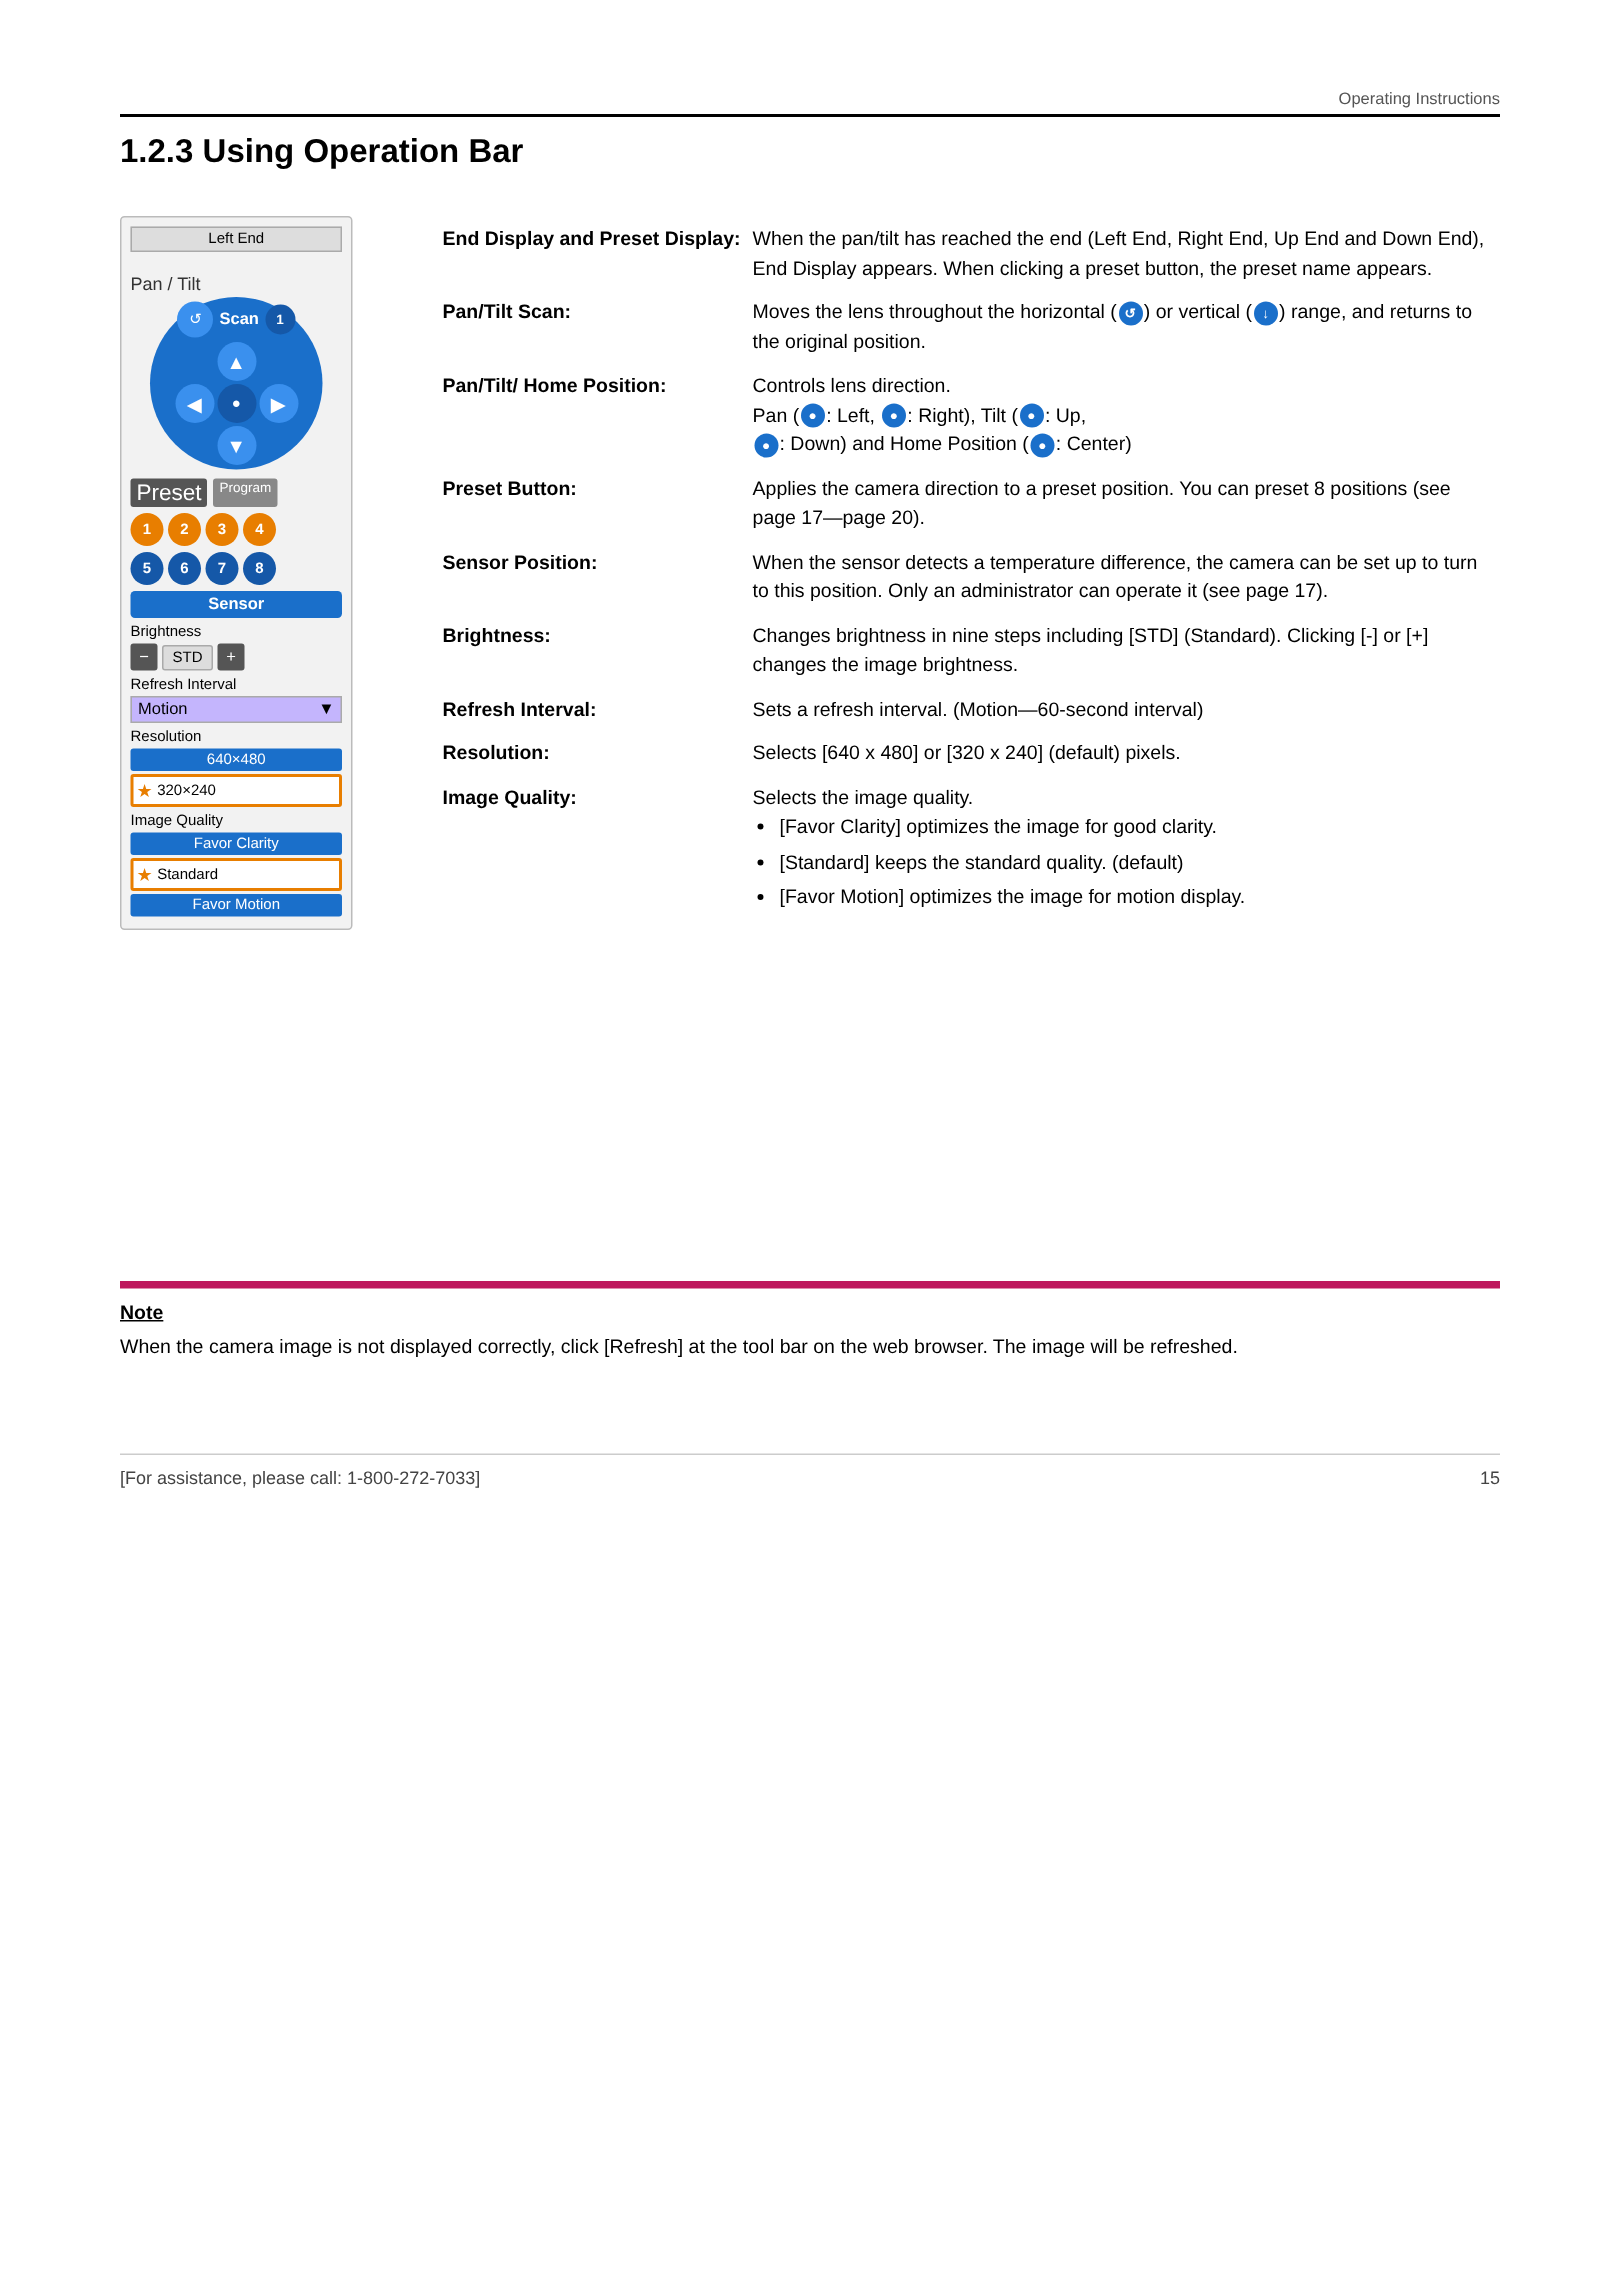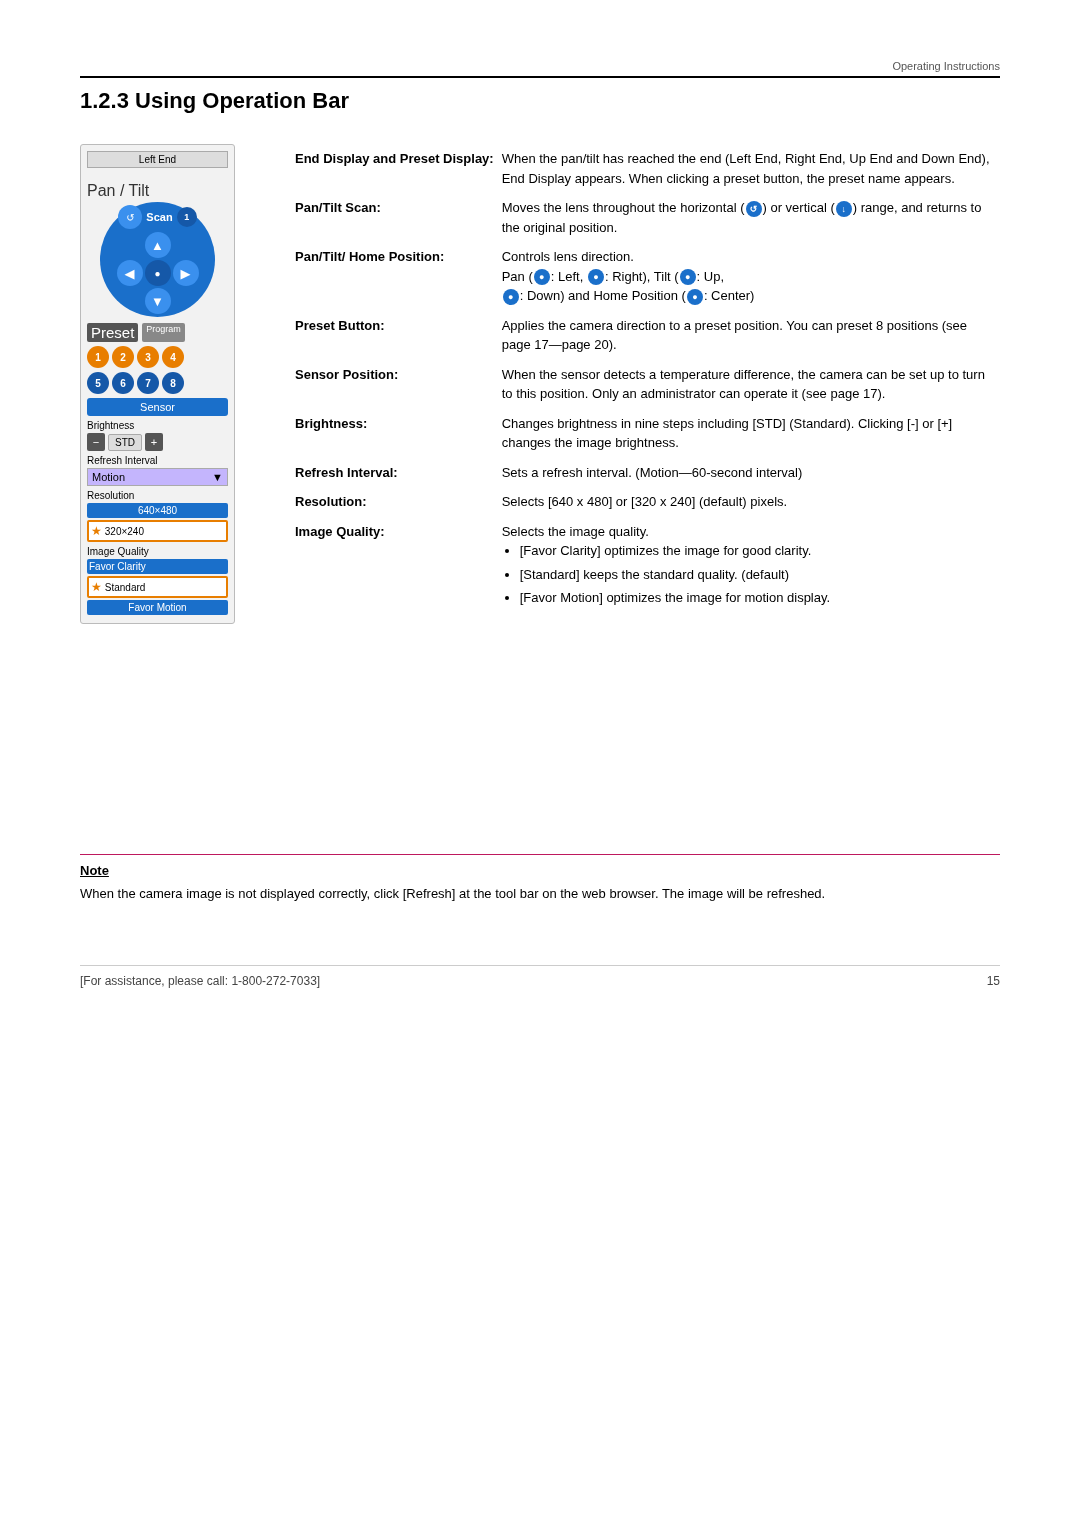--- a/index.html
+++ b/index.html
@@ -93,21 +93,21 @@
     .preset-num-btn.orange {
       background: #e87e00;
     }
 
     
     .sensor-btn {
       background: #1a6fca;
       color: #fff;
       text-align: center;
       font-size: 11px;
-      font-weight: normal;
+      font-weight: bold;
       padding: 3px 8px;
       border-radius: 3px;
       margin-bottom: 4px;
       cursor: pointer;
     }
 
     
     .brightness-label-row {
       font-size: 10px;
       color: #000;
@@ -199,20 +199,21 @@
 
     
     .image-quality-label {
       font-size: 10px;
       margin-bottom: 2px;
     }
 
     .fav-clarity-btn {
       background: #1a6fca;
       color: #fff;
+      text-align: center;
       font-size: 10px;
       padding: 2px;
       border-radius: 2px;
       margin-bottom: 2px;
       cursor: pointer;
     }
 
     .standard-btn {
       background: #fff;
       border: 2px solid #e87e00;
@@ -262,21 +263,21 @@
     }
 
     .desc-text-col {
       font-size: 13px;
       line-height: 1.6;
     }
 
     
     .note-section {
       margin-top: 30px;
-      border-top: 1px solid #be185d;
+      border-top: 5px solid #be185d;
       padding-top: 8px;
     }
 
     .note-title {
       font-weight: bold;
       font-size: 13px;
       margin-bottom: 6px;
       text-decoration: underline;
     }
 
@@ -425,21 +426,21 @@
 <div class="main-content">
 
   <div style="display:flex; gap:0; align-items:flex-start; flex-shrink:0;">
 
     <div class="widget-container" style="background:#f2f2f2; border:1px solid #bbb; border-radius:3px; padding:6px 6px 8px 6px;">
 
       <div class="left-end-label">
         <span>Left End</span>
       </div>
 
-      <div style="font-size:16px; color:#333; margin-bottom:2px;">
+      <div style="font-size:12px; color:#333; margin-bottom:2px;">
         <span>Pan / Tilt</span>
       </div>
 
       <div class="pan-tilt-container">
 
         <div class="scan-row">
           <div class="scan-circle-btn">↺</div>
           <span class="scan-text">Scan</span>
           <div class="scan-num">1</div>
         </div>

